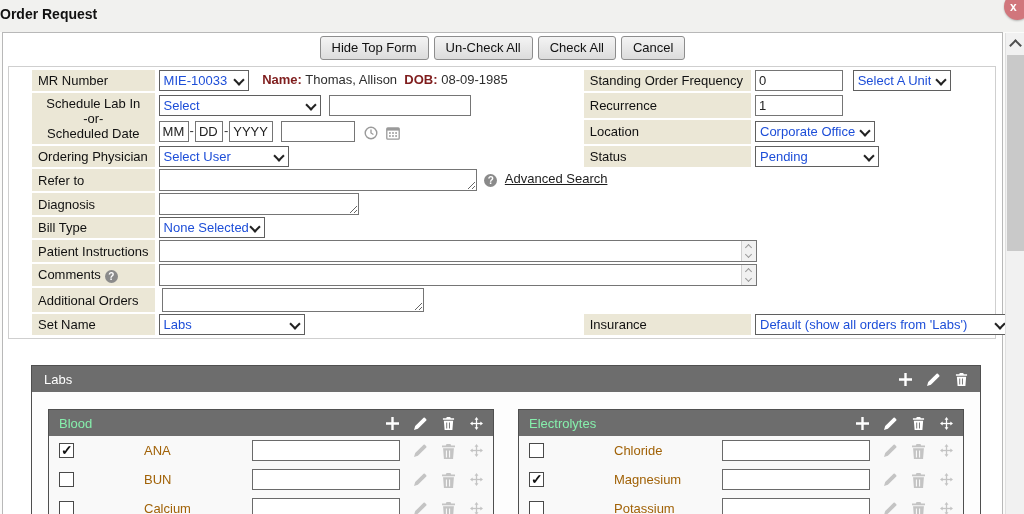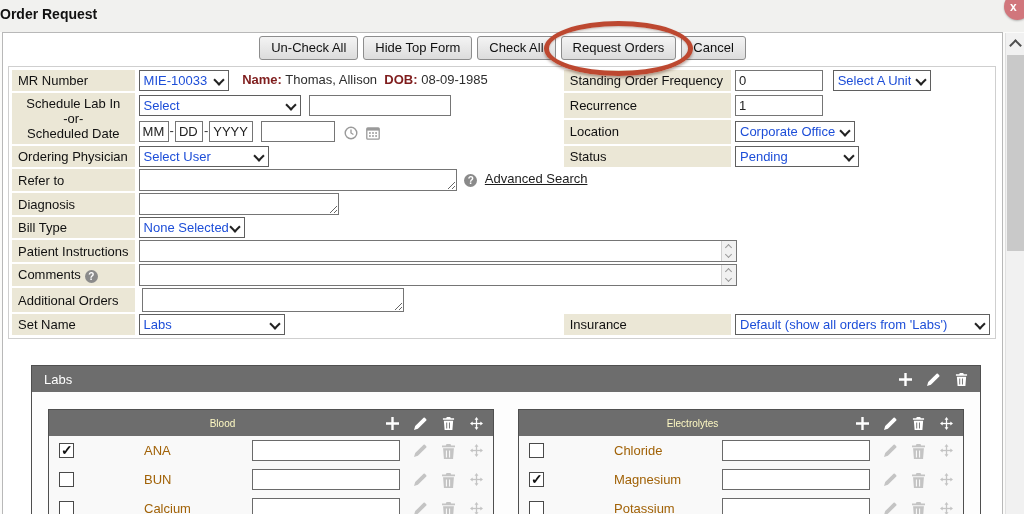--- a/index.html
+++ b/index.html
@@ -23,21 +23,21 @@
   .wbtn { display:inline-block; padding:3px 11px 4px; background:linear-gradient(#f4f4f4,#dcdcdc);
     border:1px solid #8d8d8d; border-radius:3px; font-size:13px; color:#111; cursor:pointer; white-space:nowrap; }
   .annot-wrap { position:relative; display:inline-block; }
   .annot { position:absolute; left:-17px; top:-15px; right:-17px; bottom:-16px;
     border:5px solid #bd4830; border-radius:50%;
     box-shadow:0 2px 3px rgba(70,25,10,.4), inset 0 1px 2px rgba(70,25,10,.25);
     pointer-events:none; z-index:20; }
 
   
   .formbox { margin:3px 6px 0 5px; border:1px solid #cfcfcf; background:#fff; padding:1px; }
-  table.form { border-collapse:separate; border-spacing:2px; width:100%; }
+  table.form { border-collapse:separate; border-spacing:2px; width:100%;margin-left:20px; }
   td { vertical-align:middle; }
   td.lbl { background:#ebe7d6; padding:3px 6px; font-size:13px; color:#111; white-space:nowrap; height:21px; }
   td.mid { text-align:center; }
   td.fld { padding:0 2px; white-space:nowrap; height:21px; }
   .c-lbl1 { width:122px; } .c-fld1 { width:452px; } .c-lbl2 { width:168px; }
 
   
   .inp { height:21px; border:1px solid #757575; background:#fff; font-family:"Liberation Sans",sans-serif;
     font-size:13px; padding:0 3px; color:#222; vertical-align:middle; }
   .sel { display:inline-flex; align-items:center; justify-content:space-between; height:21px;
@@ -67,21 +67,21 @@
   
   .labs { margin:26px 22px 0 28px; width:950px; border:1px solid #4f4f4f; background:#fdfdfd; height:200px; }
   .labs-header { height:26px; background:#6d6d6d; display:flex; align-items:center; padding:0 12px; }
   .labs-header .ttl { color:#fff; font-size:13px; flex:1; }
   .hicons { display:flex; gap:15px; align-items:center; }
   .hicons .ic { color:#fff; width:13px; height:13px; cursor:pointer; }
   .ic svg { width:100%; height:100%; display:block; }
   .labs-body { padding:17px 16px 0 16px; display:flex; gap:24px; }
   .group { width:446px; border:1px solid #4f4f4f; background:#f9f9f9; }
   .group-header { height:26px; background:#6d6d6d; display:flex; align-items:center; padding:0 10px; }
-  .group-header .ttl { color:#fef9c3; font-size:10px; flex:1;text-align:center; }
+  .group-header .ttl { color:#86efac; font-size:13px; flex:1; }
   .grow { height:29px; display:flex; align-items:center; padding:0 10px; }
   .cb { width:15px; height:15px; border:1px solid #4a4a4a; background:#fff; position:relative; flex:0 0 15px; cursor:pointer; }
   .cb.on::after { content:"\2713"; position:absolute; left:1px; top:-2px; font-size:14px; font-weight:bold; color:#111; }
   .grow .ilbl { margin-left:70px; width:100px; font-size:13px; color:#a16207; }
   .grow input { width:148px; height:21px; border:1px solid #6a6a6a; background:#fff; margin-left:8px; }
   .grow .ricons { margin-left:auto; display:flex; gap:15px; }
   .grow .ric { color:#c4c4c4; width:13px; height:13px; cursor:pointer; }
 
   
   .scrollbar { position:absolute; right:0; top:33px; bottom:0; width:19px; background:#f1f1f1;
@@ -99,27 +99,23 @@
   <div class="titlebar">
     <div class="title">Order Request</div>
   </div>
   <div class="close-btn">
     <span>x</span>
   </div>
 
   <div class="panel">
 
     <div class="btnrow">
+      <button class="wbtn">Hide Top Form</button>
       <button class="wbtn">Un-Check All</button>
-      <button class="wbtn">Hide Top Form</button>
       <button class="wbtn">Check All</button>
-      <span class="annot-wrap">
-        <button class="wbtn">Request Orders</button>
-        <span class="annot"></span>
-      </span>
       <button class="wbtn">Cancel</button>
     </div>
 
     <div class="formbox">
       <table class="form">
         <tbody>
             <tr>
           <td class="lbl c-lbl1">MR Number</td>
           <td class="fld c-fld1">
             <span class="sel" style="width:90px">

